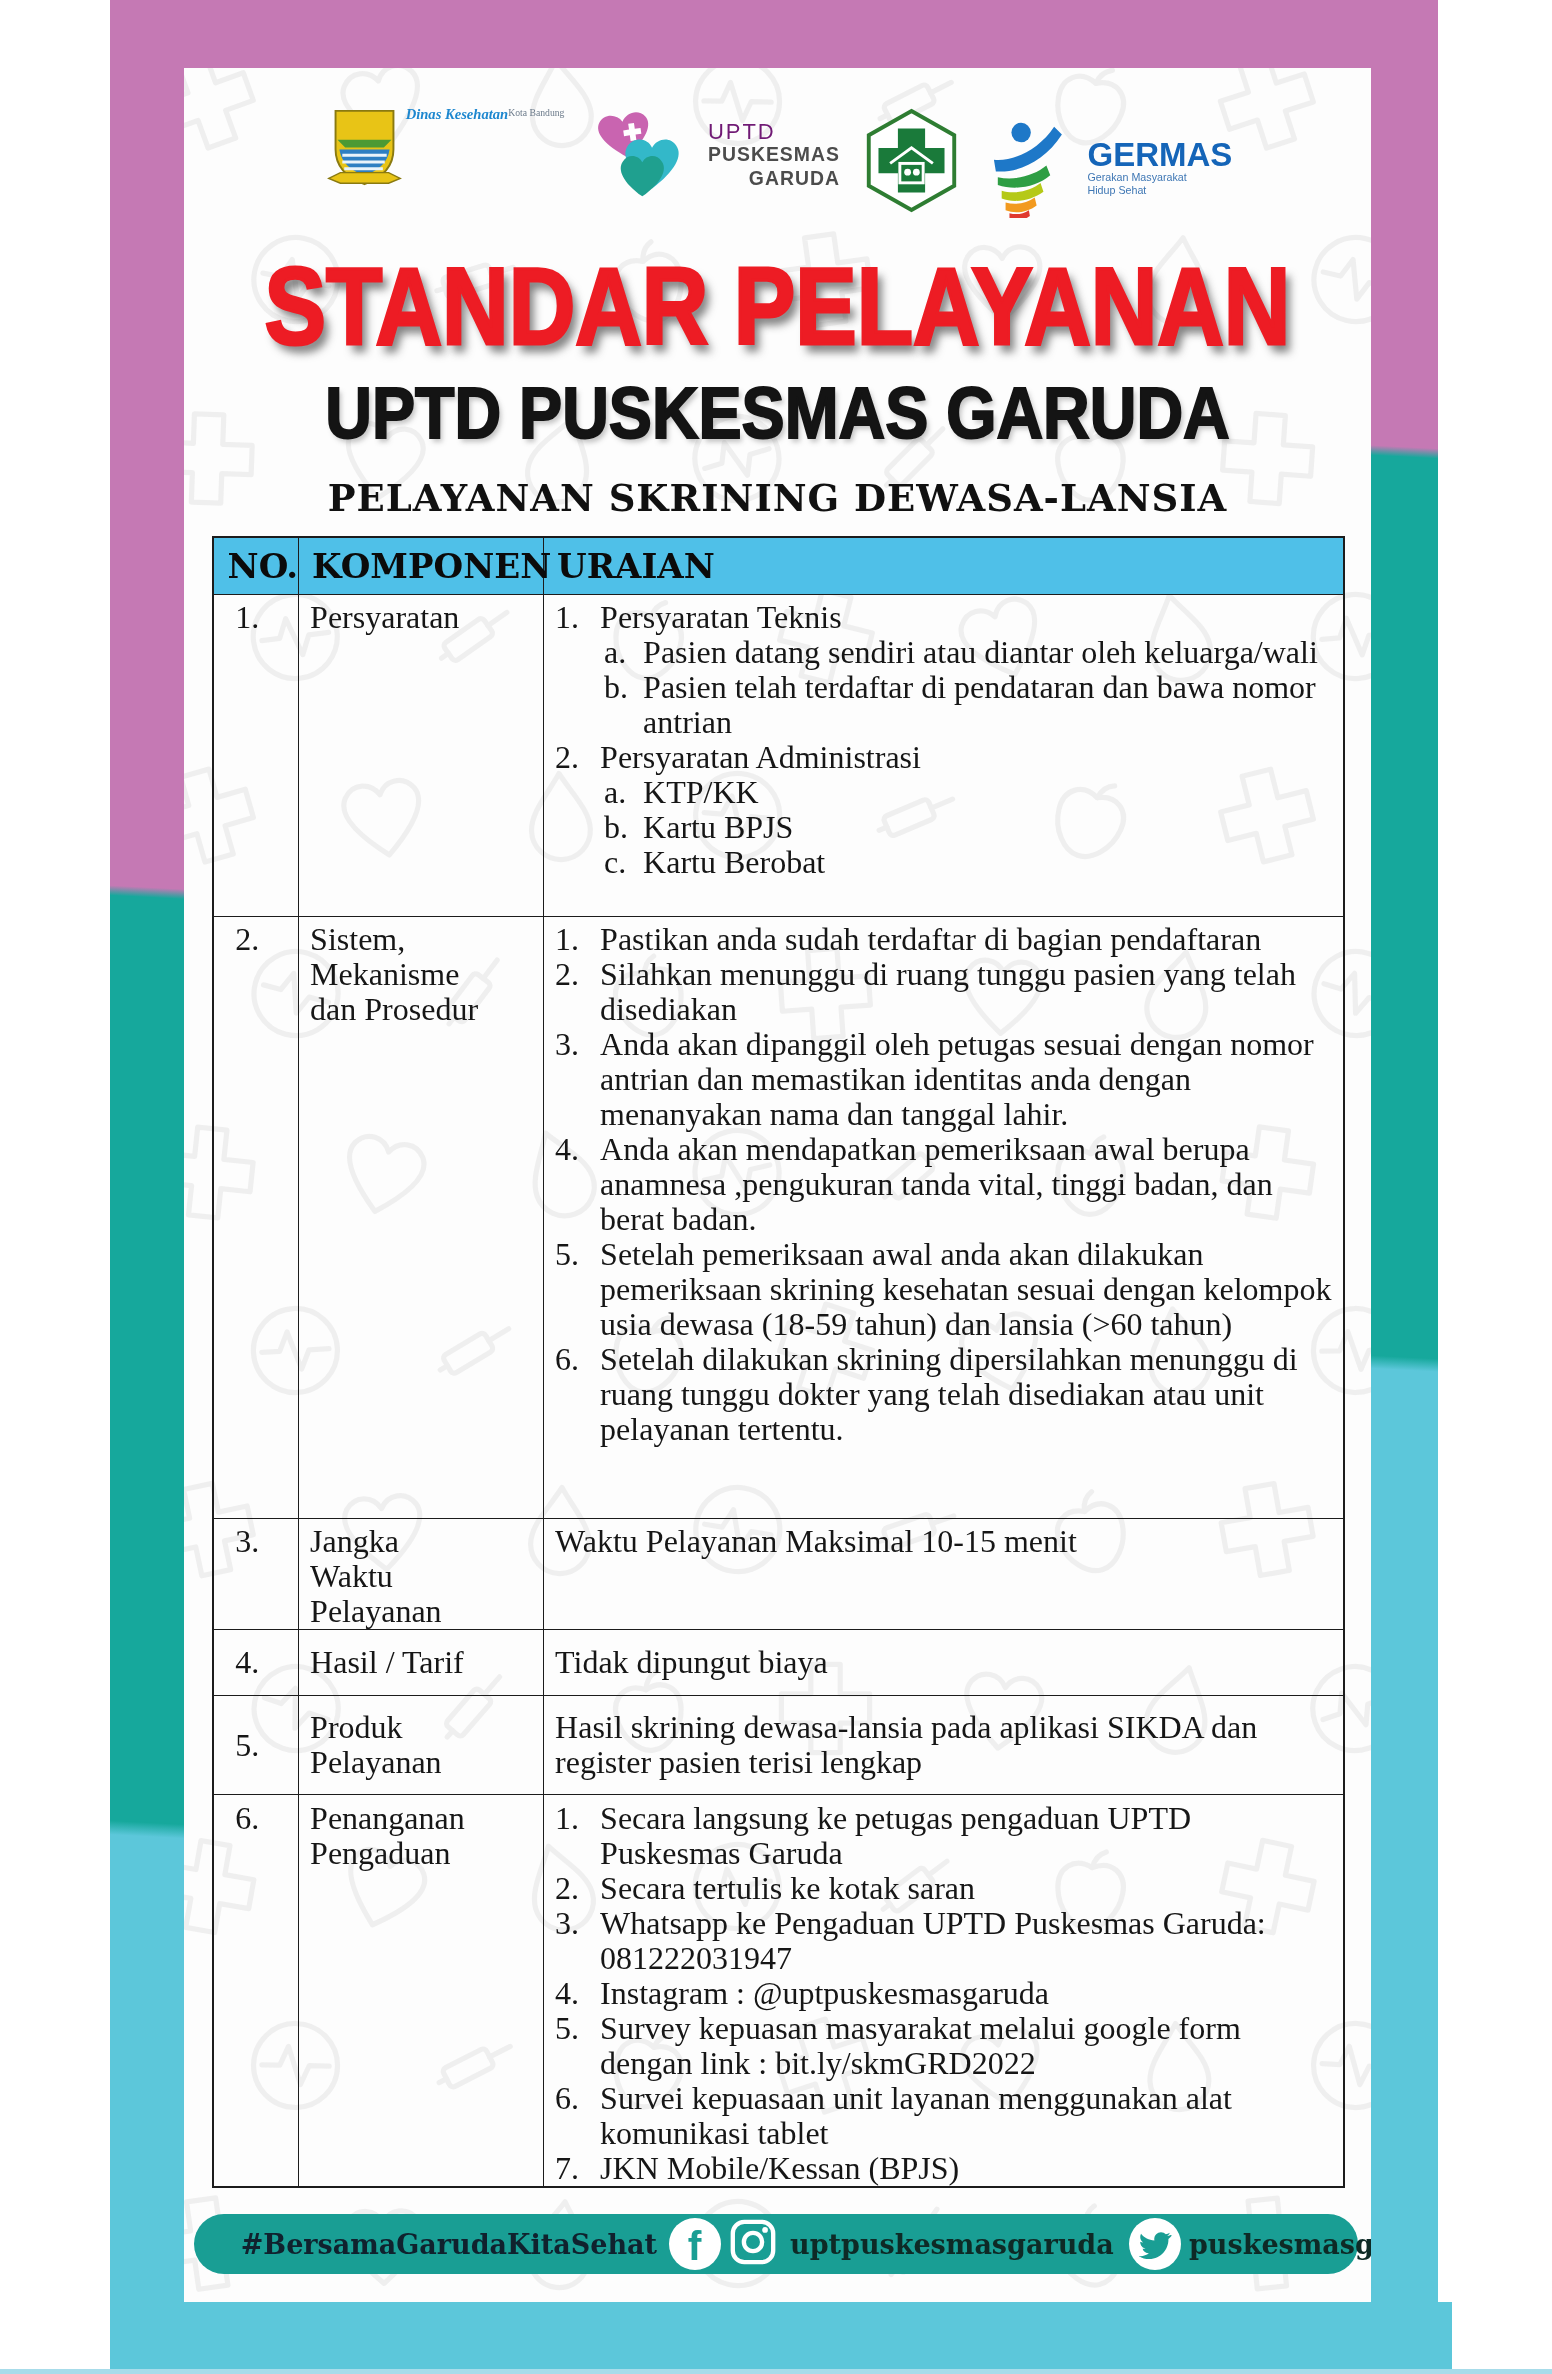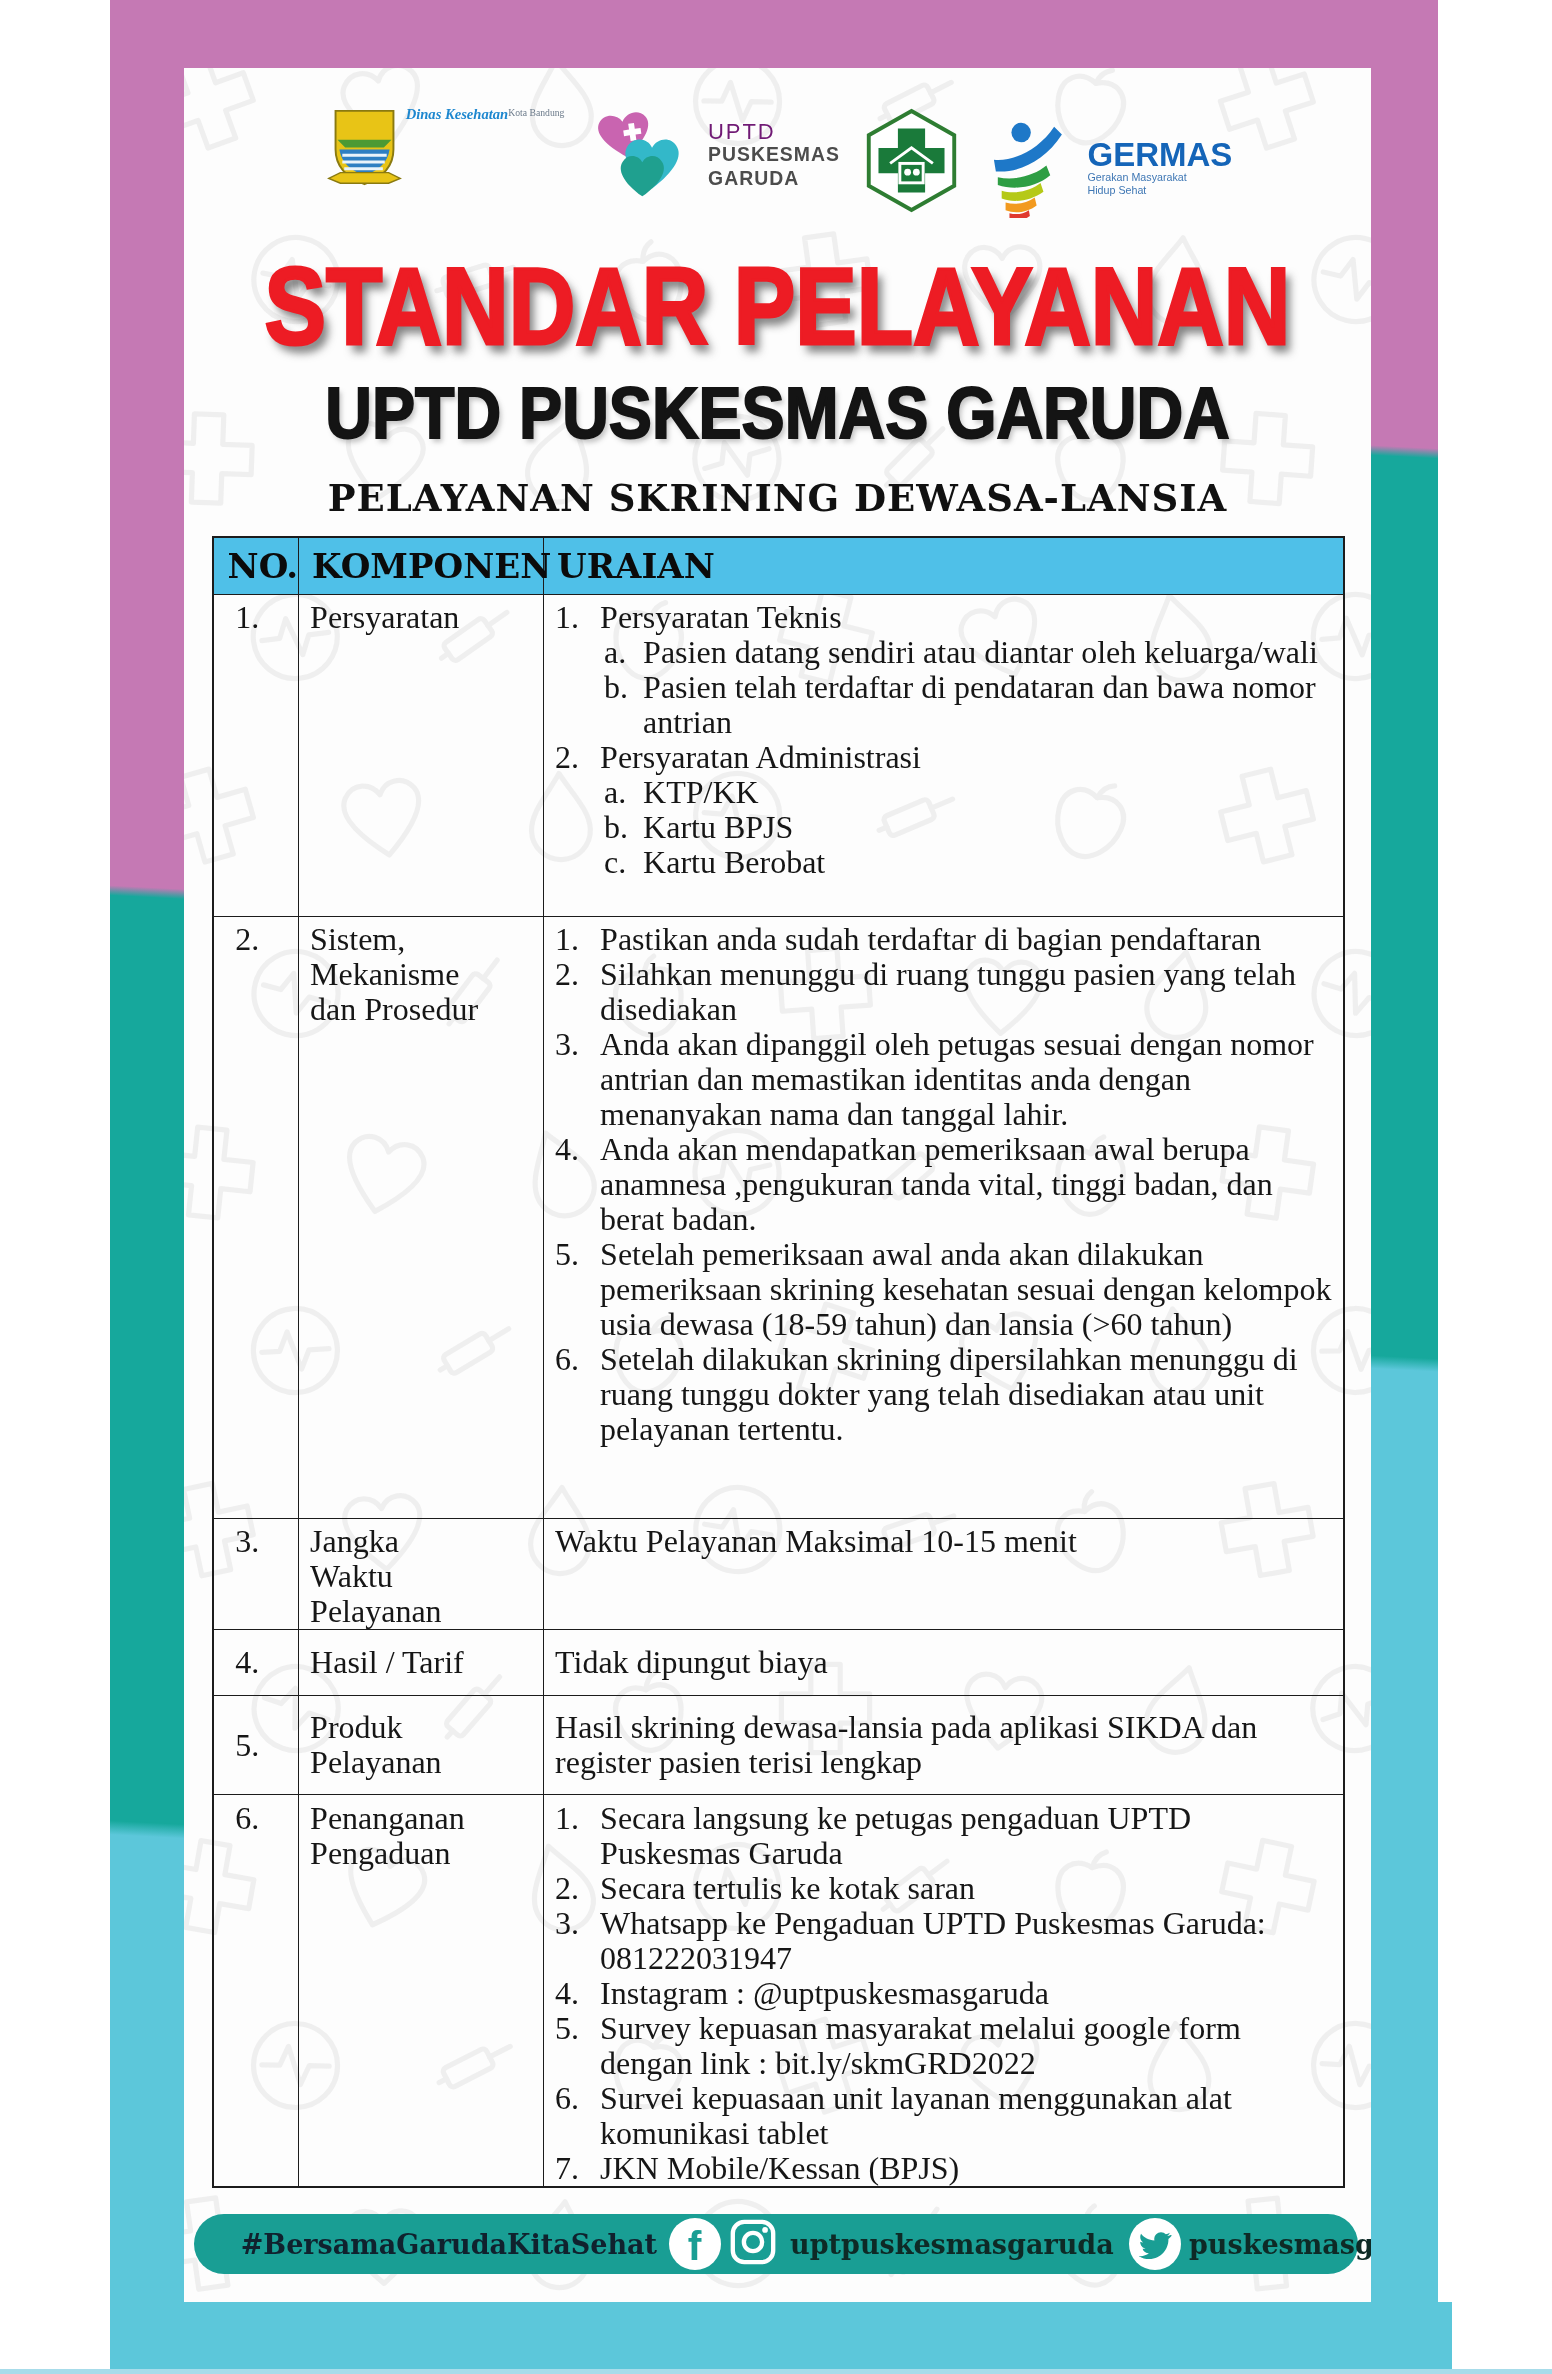--- a/index.html
+++ b/index.html
@@ -18,21 +18,21 @@
   .wm-layer{position:absolute;inset:0;pointer-events:none;}
   .wm{position:absolute;opacity:.6;}
   
   .logos{position:absolute;left:0;top:39px;width:100%;display:flex;justify-content:center;
          align-items:flex-start;gap:21.3px;}
   .logo-block{display:flex;}
   .dinkes-t1{font-size:14.6px;font-weight:bold;font-style:italic;color:#1d87cf;line-height:15.5px;}
   .dinkes-t2{font-size:9.7px;color:#6b7a8a;line-height:11.6px;}
   .uptd-text{display:flex;flex-direction:column;justify-content:center;margin-top:13.6px;}
   .uptd-l1{font-family:"Liberation Sans",sans-serif;font-size:22px;color:#701a75;letter-spacing:1.9px;line-height:21.3px;}
-  .uptd-l2,.uptd-l3{font-family:"Liberation Sans",sans-serif;font-size:19.4px;font-weight:bold;color:#4c4c4c;line-height:24px;letter-spacing:1px;}
+  .uptd-l2,.uptd-l3{font-family:"Liberation Sans",sans-serif;font-size:19.4px;font-weight:bold;color:#4c4c4c;line-height:24px;letter-spacing:1px;text-align:right;}
   .germas-wrap{display:flex;align-items:center;gap:22px;margin-top:9.7px;}
   .germas-name{font-family:"Liberation Sans",sans-serif;font-weight:bold;font-size:33px;color:#1565b8;line-height:33px;}
   .germas-sub{font-family:"Liberation Sans",sans-serif;font-size:10.7px;color:#3f77b4;line-height:12.6px;}
   
   .title-red{position:absolute;left:0;top:190px;width:100%;text-align:center;
       font-family:"Liberation Sans",sans-serif;font-weight:bold;font-size:97px;line-height:97px;
       color:#ed1c24;letter-spacing:0px;transform:scale(.95,1.12);
       -webkit-text-stroke:2.9px #ed1c24;text-shadow:5.8px 6.8px 8.7px rgba(45,45,45,.6);}
   .title-black{position:absolute;left:0;top:309px;width:100%;text-align:center;
       font-family:"Liberation Sans",sans-serif;font-weight:bold;font-size:68px;line-height:72px;

